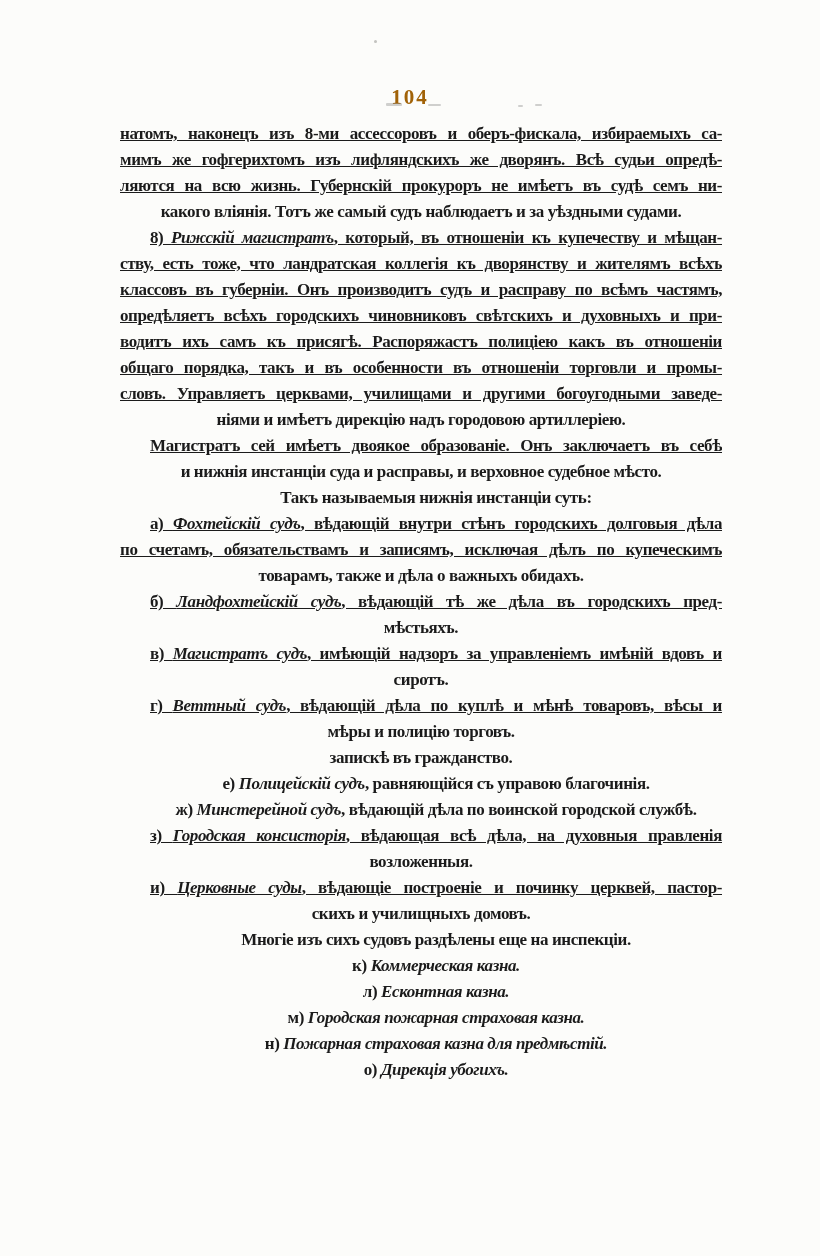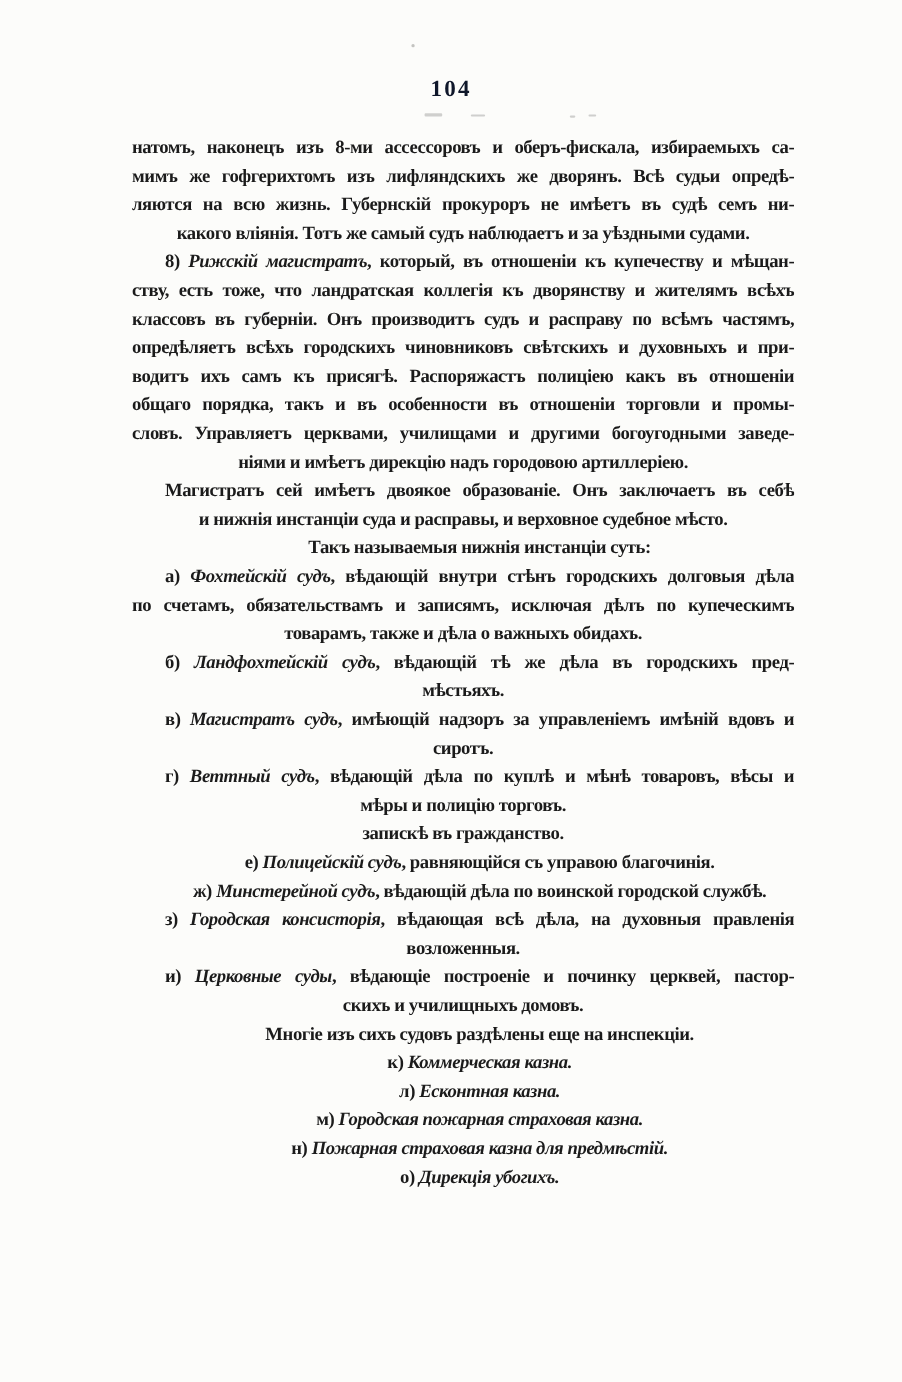--- a/index.html
+++ b/index.html
@@ -13,28 +13,28 @@
   .page {
     position: relative;
     width: 820px;
     height: 1256px;
     background: #fcfcfa;
     font-family: "Liberation Serif", "DejaVu Serif", serif;
     color: #1b1b1b;
   }
   .pagenum {
     position: absolute;
-    top: 68px;
+    top: 85px;
     left: 0;
     width: 100%;
     text-align: center;
     font-size: 21px;
     font-weight: bold;
     letter-spacing: 2px;
-    color: #0f172a;
+    color: #a16207;
   }
   .smudge {
     position: absolute;
     background: #9a9a96;
     opacity: 0.45;
     border-radius: 1px;
   }
   .dot {
     position: absolute;
     background: #8a8a86;
@@ -54,20 +54,21 @@
   }
   .line {
     height: 26px;
     overflow: hidden;
     text-align: center;
     white-space: normal;
   }
   .line.just {
     text-align: justify;
     text-align-last: justify;
+    text-decoration: underline;
   }
   .line.indent {
     padding-left: 30px;
   }
   .line.indent.just {
     
   }
   .it {
     font-style: italic;
   }

